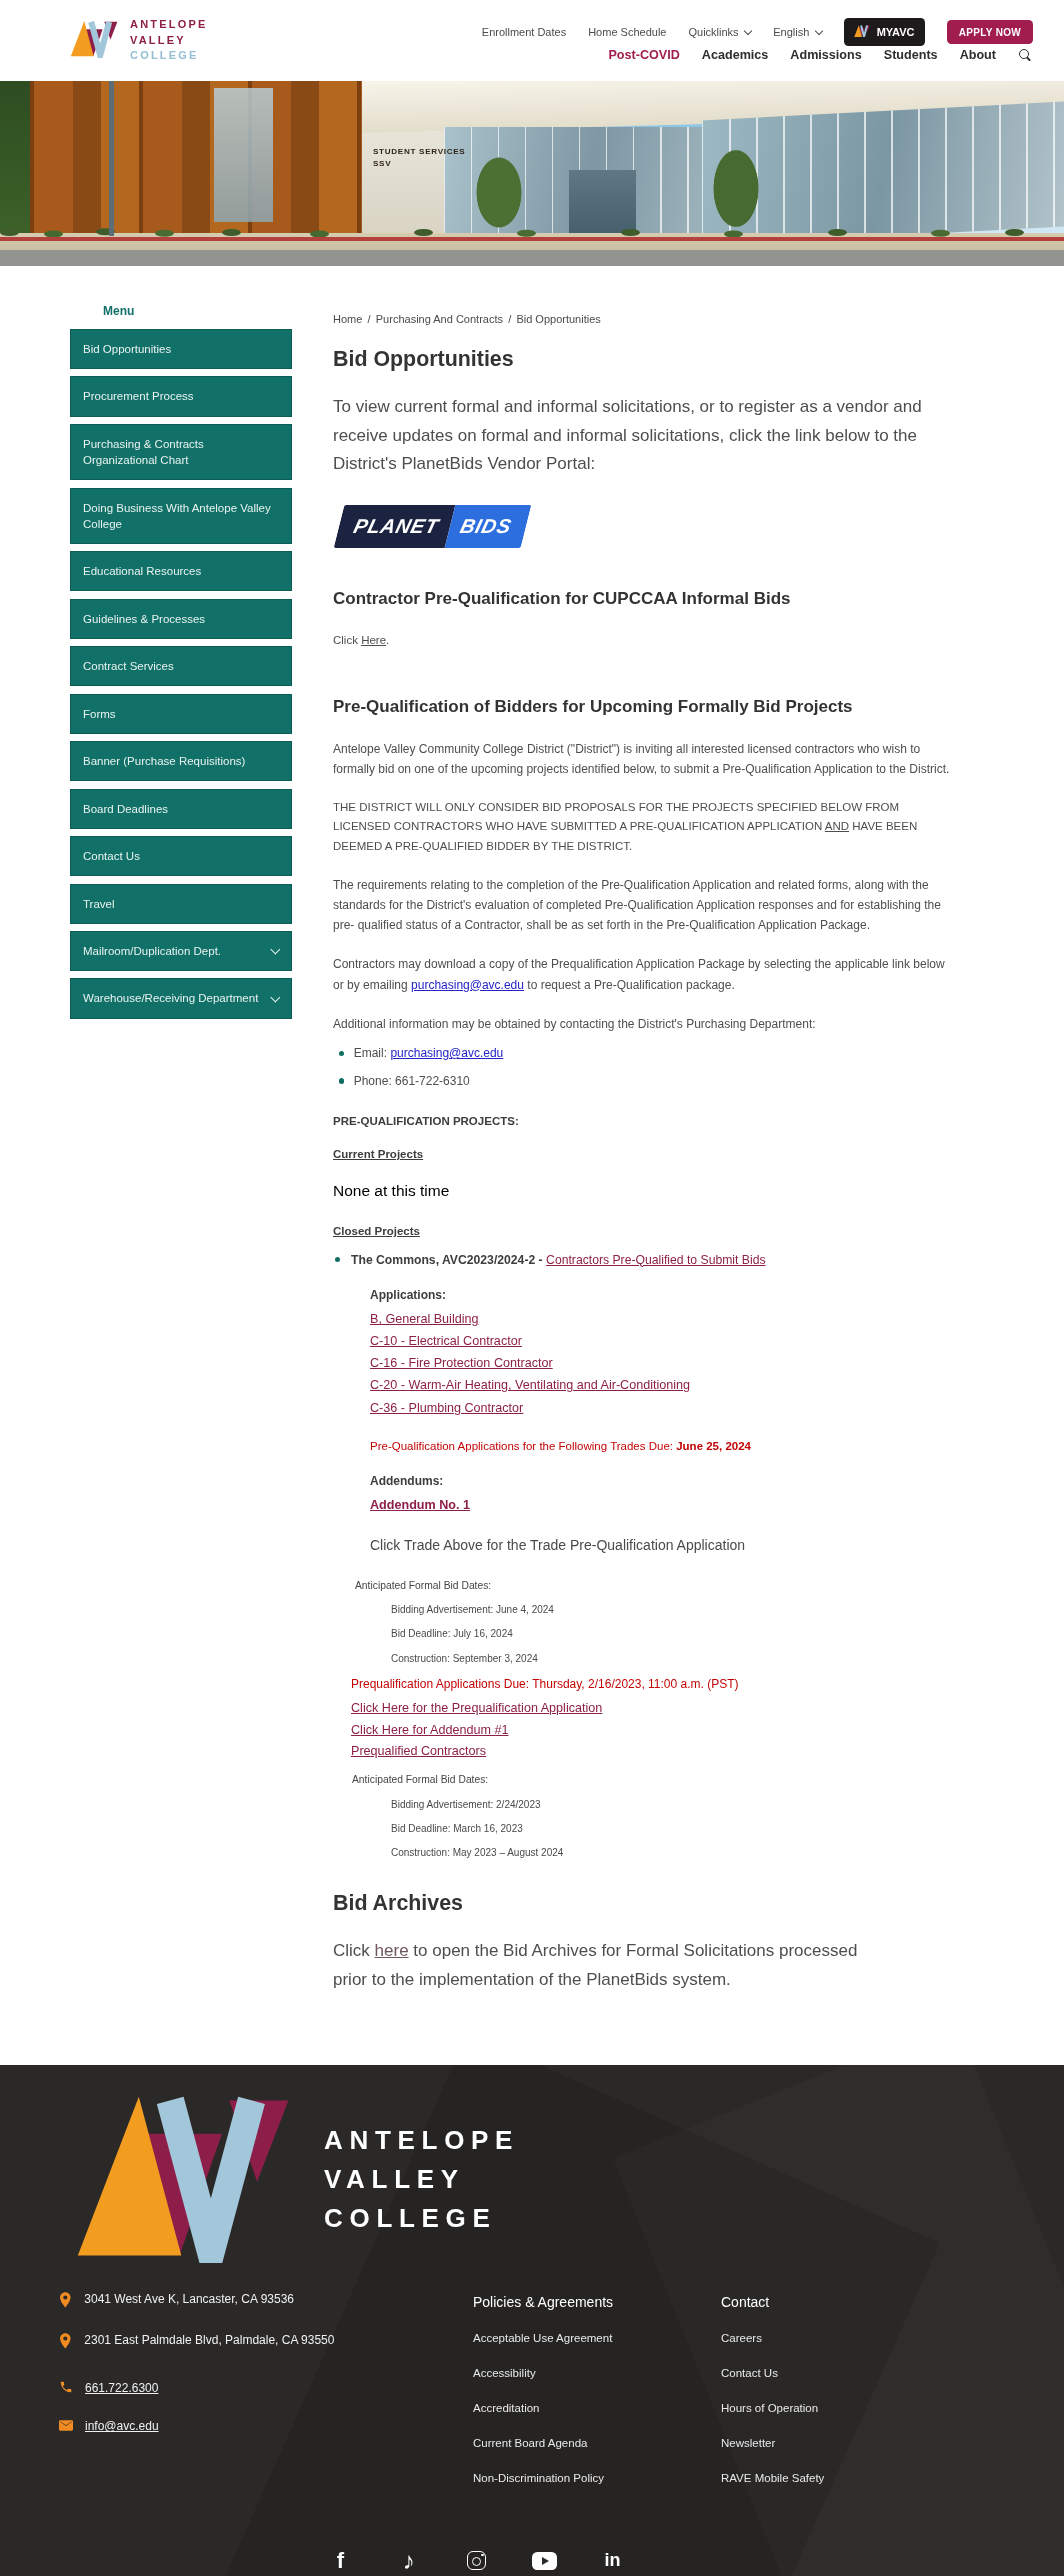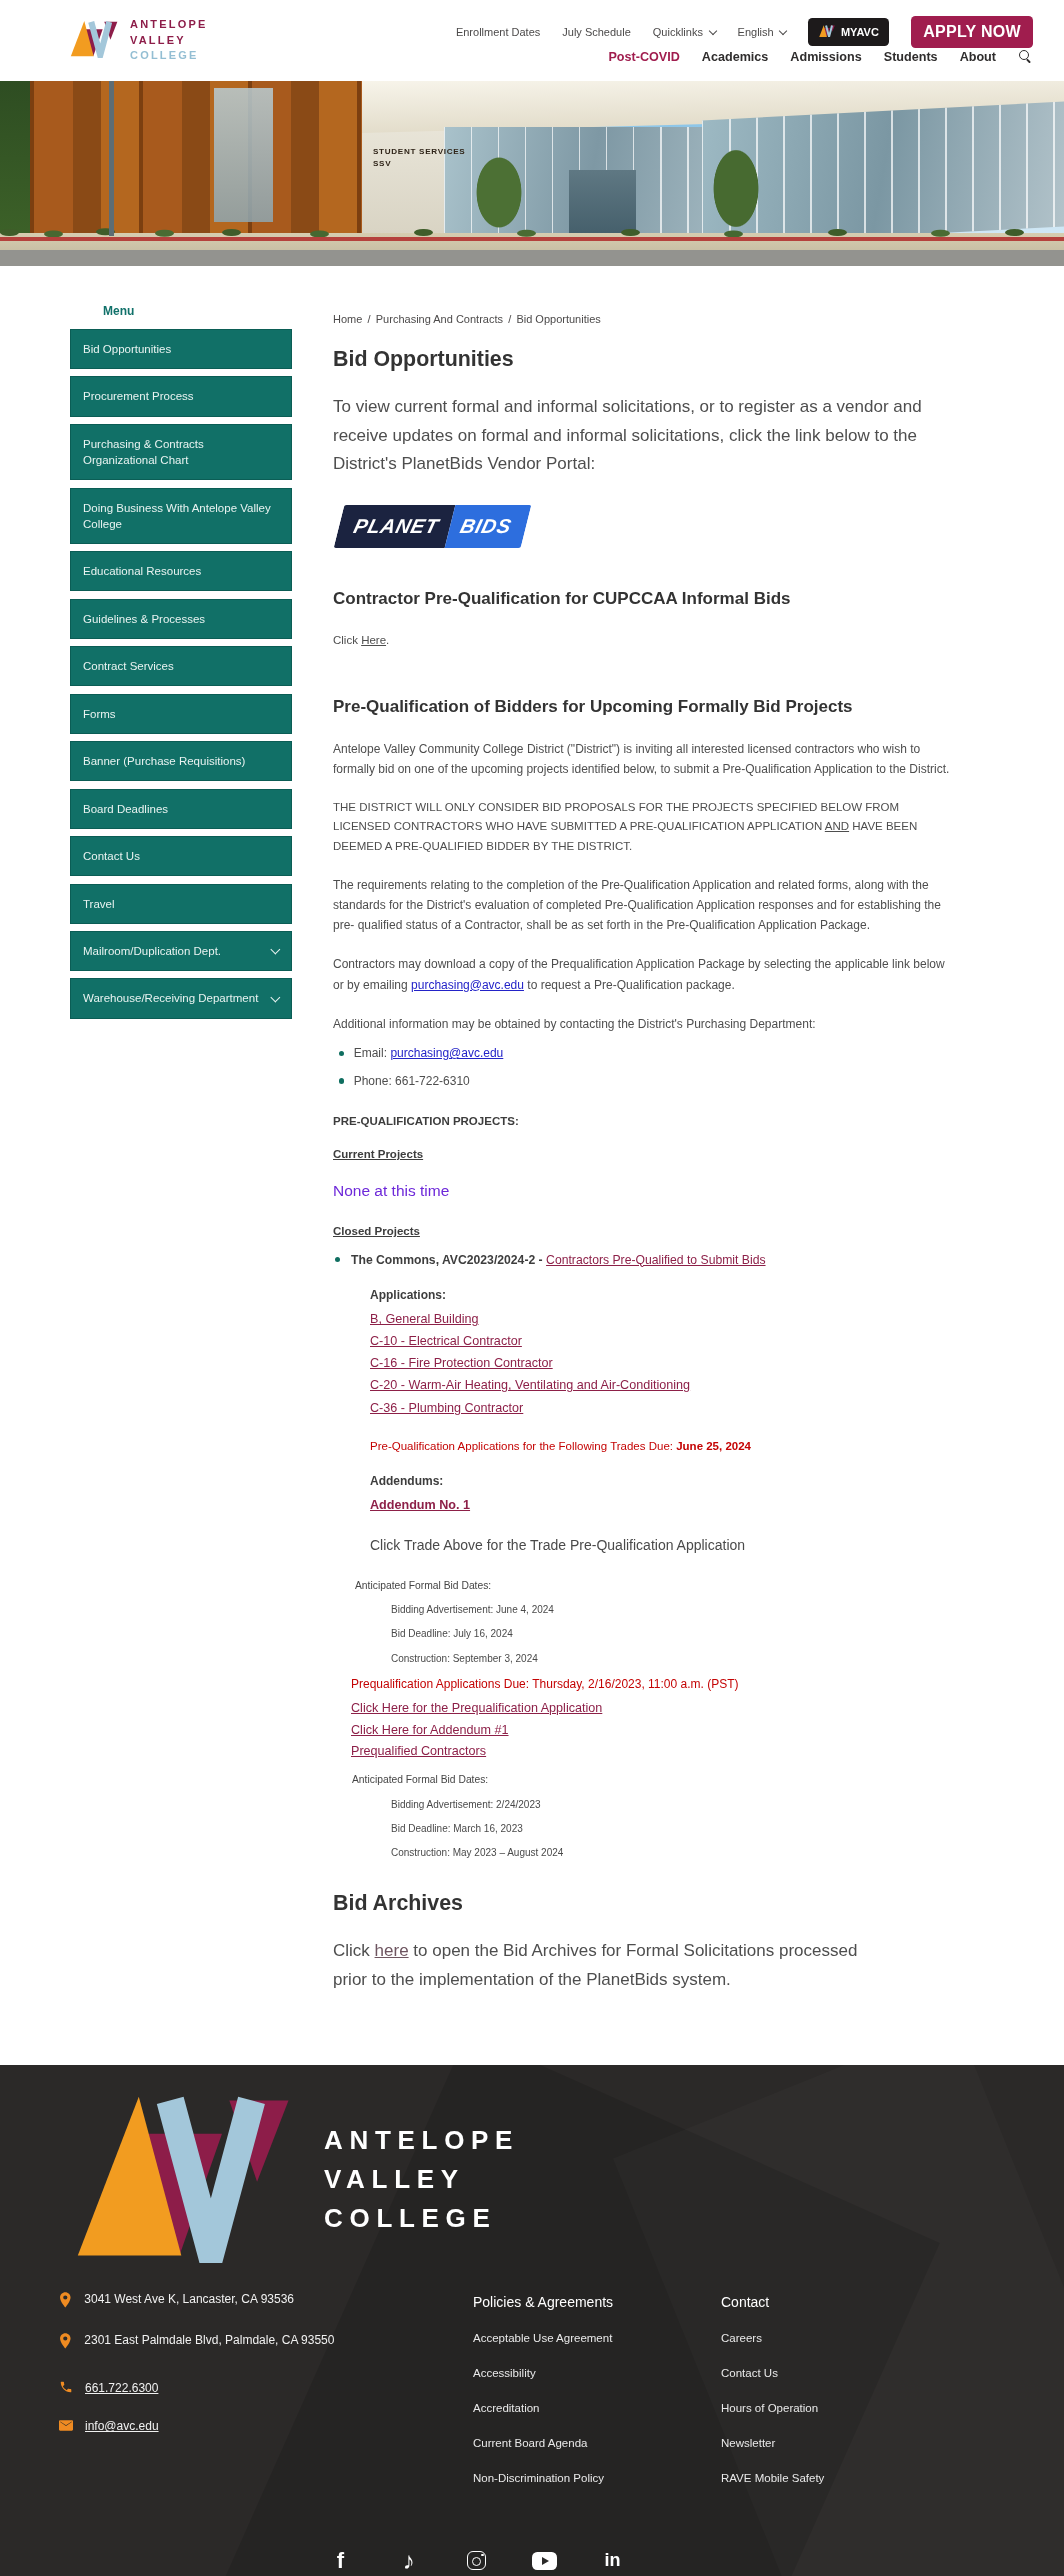--- a/index.html
+++ b/index.html
@@ -10,21 +10,21 @@
   .site-header{height:81px;background:#fff;display:flex;align-items:center;justify-content:space-between;padding:0 31px 0 70px;}
   .logo-block{display:flex;align-items:center;gap:11px;}
   .logo-text{font-weight:bold;font-size:11px;letter-spacing:2.2px;line-height:1.4;}
   .logo-text .l12{color:#8d1d49;display:block;}
   .logo-text .l3{color:#93bed3;display:block;}
   .header-right{display:flex;flex-direction:column;align-items:flex-end;gap:2px;}
   .utility-row{display:flex;align-items:center;gap:22px;font-size:11px;color:#4c4a4a;}
   .utility-link{display:flex;align-items:center;gap:6.7px;cursor:pointer;}
   .chev{width:6px;height:6px;border-right:1.5px solid #4c4a4a;border-bottom:1.5px solid #4c4a4a;transform:rotate(45deg);margin-top:-3px;display:inline-block;}
   .btn-myavc{background:#1d1a1b;color:#fff;border-radius:4.4px;padding:6.7px 10.3px;font-weight:bold;font-size:11px;display:flex;align-items:center;gap:6px;cursor:pointer;}
-  .btn-apply{background:#a01d4e;color:#fff;border-radius:4.4px;padding:6.7px 12px;font-weight:bold;font-size:16px;letter-spacing:0.3px;cursor:pointer;}
+  .btn-apply{background:#a01d4e;color:#fff;border-radius:4.4px;padding:6.7px 12px;font-weight:bold;font-size:10px;letter-spacing:0.3px;cursor:pointer;}
   .mainnav-row{display:flex;align-items:center;gap:22px;font-size:12.6px;font-weight:bold;color:#2f2d2d;}
   .mainnav-row .nav-item{cursor:pointer;}
   .nav-postcovid{color:#a01d4e;}
   .search-icon{width:15px;height:15px;position:relative;display:inline-block;cursor:pointer;}
   .search-icon::before{content:"";position:absolute;width:8.1px;height:8.1px;border:1.8px solid #2f2d2d;border-radius:50%;left:0.7px;top:0.7px;}
   .search-icon::after{content:"";position:absolute;width:5.2px;height:1.8px;background:#2f2d2d;transform:rotate(45deg);left:8.1px;top:10.3px;border-radius:1.5px;}
 
   
   .hero{height:185px;position:relative;overflow:hidden;background:linear-gradient(#6fb6e2,#c9e4f4 70%,#d9ecf7);}
   .hero .trees{position:absolute;left:0;top:0;width:38px;bottom:30px;background:linear-gradient(#2e4d22,#3c6128);}
@@ -68,21 +68,21 @@
   .pb-logo{display:inline-flex;height:43px;transform:skewX(-14deg);margin:7.4px 0 25px 6px;border-radius:2.2px;overflow:hidden;cursor:pointer;}
   .pb-left{background:#1b2340;color:#fff;display:flex;align-items:center;padding:0 12px 0 15px;font-style:italic;font-weight:bold;font-size:20px;letter-spacing:0.7px;}
   .pb-right{background:#2d6ede;color:#fff;display:flex;align-items:center;padding:0 15px 0 10.3px;font-style:italic;font-weight:bold;font-size:20px;letter-spacing:0.7px;}
 
   .bullet-list{list-style:none;margin:0 0 19px 4.4px;}
   .bullet-list li{font-size:12px;line-height:1.55;padding-left:16.3px;position:relative;margin-bottom:9px;}
   .bullet-list li::before{content:"";position:absolute;left:1.5px;top:6.7px;width:5.2px;height:5.2px;border-radius:50%;background:#0f6e60;}
 
   .label-caps{font-weight:bold;font-size:11.5px;color:#3d3d3d;margin:25px 0 21px;}
   .label-u{font-weight:bold;font-size:11.5px;color:#3d3d3d;text-decoration:underline;margin:19px 0;}
-  .none-text{font-size:15.5px;color:#6d28d9;margin:22px 0 25px;}
+  .none-text{font-size:15.5px;color:#000000;margin:22px 0 25px;}
 
   .proj-row{position:relative;padding-left:18px;font-size:12.2px;line-height:1.5;margin:3px 0 7.4px;}
   .proj-row::before{content:"";position:absolute;left:2.2px;top:6.7px;width:5.2px;height:5.2px;border-radius:50%;background:#0f6e60;}
   .proj-title{font-weight:bold;color:#3d3d3d;}
   .sub{margin-left:37px;}
   .app-label{font-weight:bold;font-size:12px;color:#3d3d3d;margin:19px 0 10.3px;}
   .app-link{display:block;font-size:12.6px;margin-bottom:8.1px;width:fit-content;}
   .due-line{font-size:11.5px;margin:25px 0 22px;}
   .click-trade{font-size:14px;color:#4a4a4a;margin:25px 0 27px;}
   .antic{font-size:10.3px;color:#454545;margin:16.3px 0 13.3px 27px;}
@@ -136,21 +136,21 @@
         <span class="l12">VALLEY</span>
         <span class="l3">COLLEGE</span>
       </div>
     </div>
     <div class="header-right">
       <div class="utility-row">
         <span class="utility-link">
             <span>Enrollment Dates</span>
           </span>
         <span class="utility-link">
-            <span>July Schedule</span>
+            <span>Home Schedule</span>
           </span>
         <span class="utility-link">
             <span>Quicklinks</span>
             <span class="chev"></span>
           </span>
         <span class="utility-link">
             <span>English</span>
             <span class="chev"></span>
           </span>
         <span class="btn-myavc">

